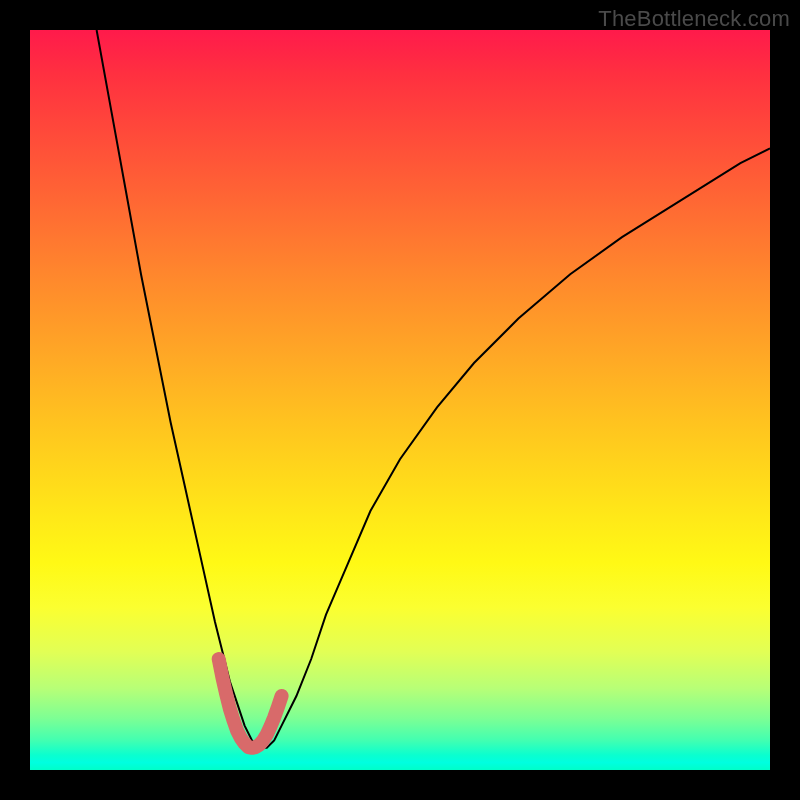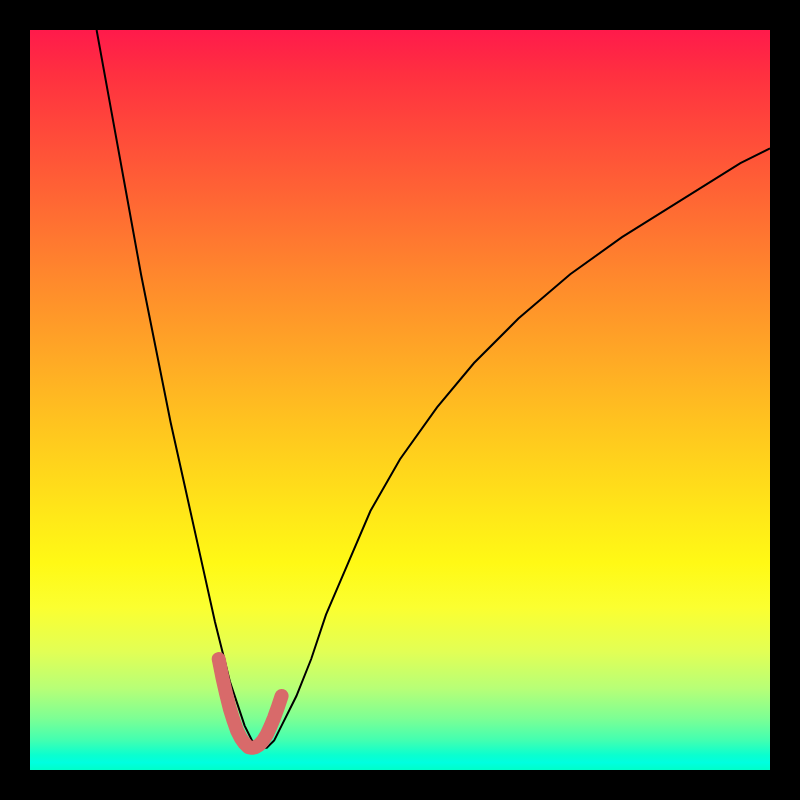--- a/index.html
+++ b/index.html
@@ -60,20 +60,21 @@
     color: #4a4a4a;
     font-size: 22px;
     letter-spacing: 0.2px;
     user-select: none;
   }
 </style>
 </head>
 <body>
 
 <div class="stage">
+  <div class="watermark">TheBottleneck.com</div>
   <div class="plot-area">
     <div class="gradient"></div>
     <svg class="curve-layer" viewBox="0 0 740 740" preserveAspectRatio="none">
       <path id="curve-main" d="M66.60 0.00 L81.40 81.40 L96.20 162.80 L111.00 244.20 L125.80 318.20 L140.60 392.20 L155.40 458.80 L170.20 525.40 L185.00 592.00 L192.40 621.60 L199.80 651.20 L207.20 673.40 L214.60 695.60 L222.00 710.40 L229.40 717.80 L236.80 717.80 L244.20 710.40 L251.60 695.60 L266.40 666.00 L281.20 629.00 L296.00 584.60 L318.20 532.80 L340.40 481.00 L370.00 429.20 L407.00 377.40 L444.00 333.00 L488.40 288.60 L540.20 244.20 L592.00 207.20 L651.20 170.20 L710.40 133.20 L740.00 118.40" fill="none" stroke="#000000" stroke-width="2"></path>
       <path id="curve-hl" d="M188.70 629.00 L192.40 647.50 L196.10 663.78 L199.80 678.58 L203.50 690.42 L207.20 700.78 L210.90 708.18 L214.60 713.36 L218.30 717.06 L222.00 717.80 L225.70 717.06 L229.40 714.84 L233.10 710.40 L236.80 704.48 L240.50 696.34 L244.20 687.46 L247.90 677.10 L251.60 666.00" fill="none" stroke="#d86a6a" stroke-width="14" stroke-linecap="round" stroke-linejoin="round"></path>
     </svg>
   </div>
 </div>
 
 </body></html>

